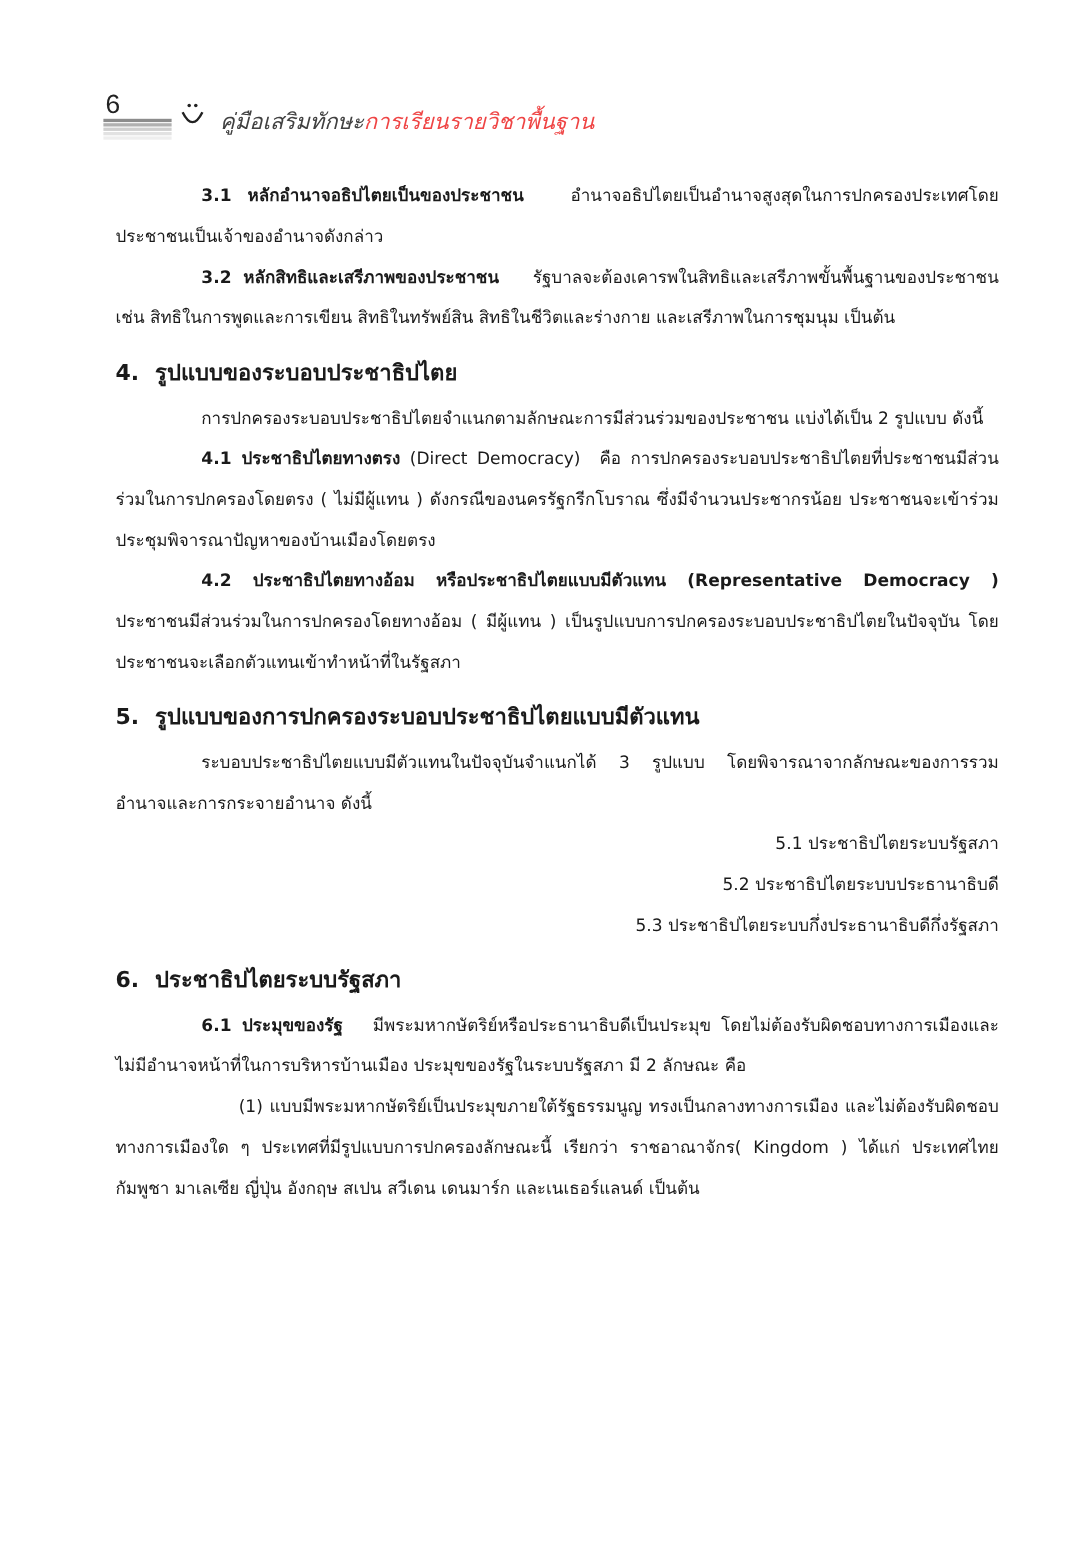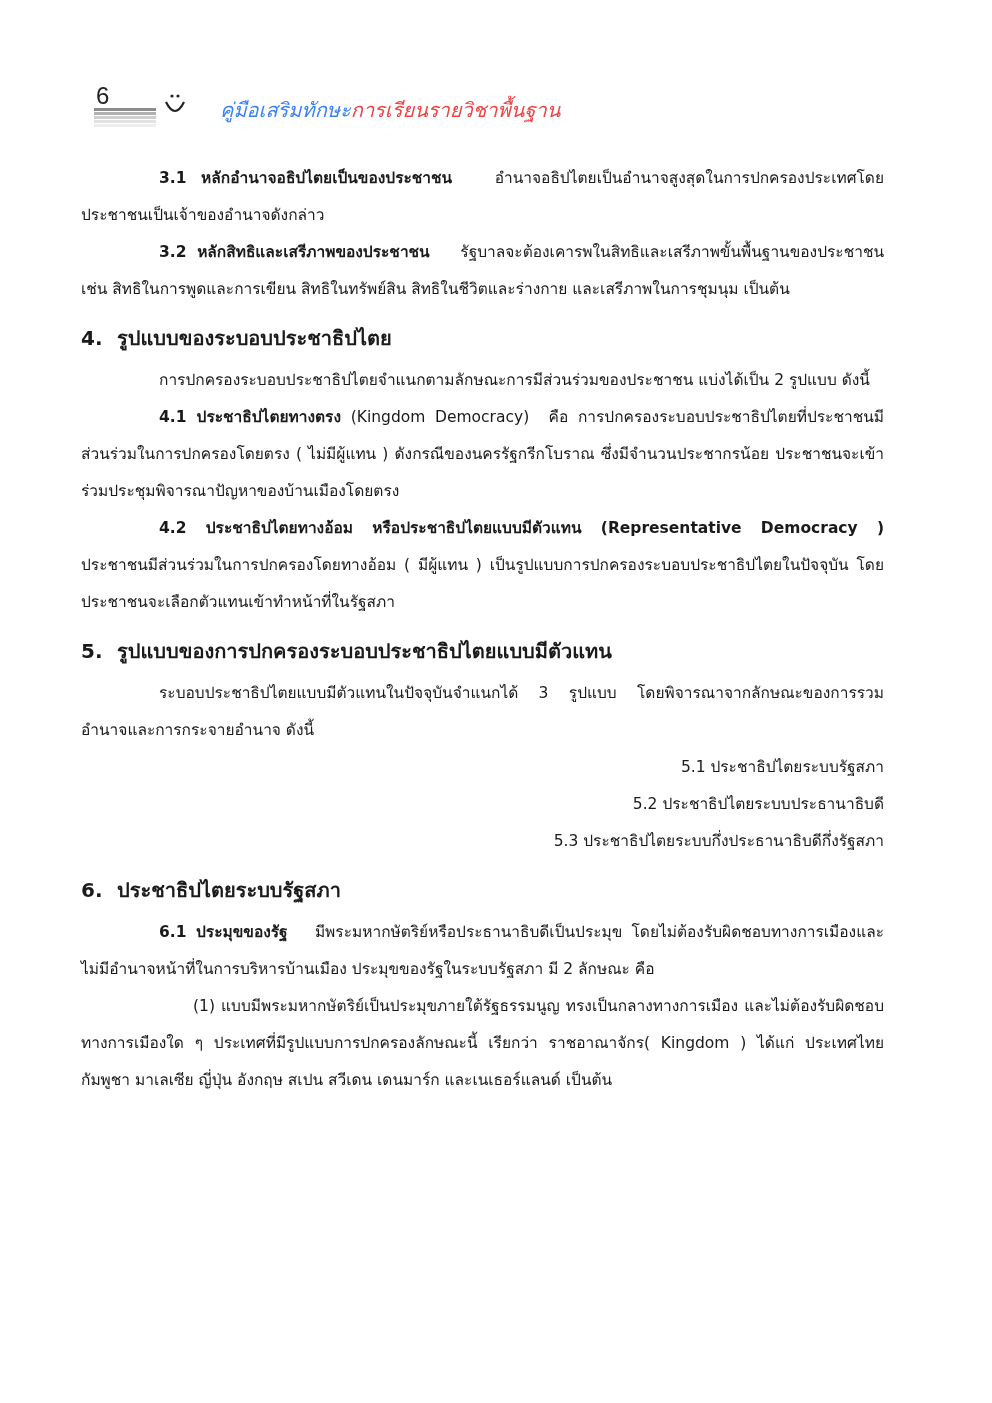--- a/index.html
+++ b/index.html
@@ -16,24 +16,24 @@
     .bars { position: absolute; left: 0; top: 20px; width: 62px; }
     .bars div { height: 3px; margin-bottom: 1px; }
     .smiley {
       position: absolute; left: 70px; top: 2px; width: 22px; height: 30px;
     }
     .header-title {
       position: absolute; left: 106px; top: 6px;
       font-family: "DejaVu Sans", sans-serif; font-style: italic; font-size: 20px;
       white-space: nowrap;
     }
-    .header-title .dark { color: #3b82f6; margin-left: 20px; }
+    .header-title .dark { color: #404040; }
     .header-title .light { color: #ef4444; }
 
-    .content { position: absolute; left: 81px; top: 160px; width: 803px; }
+    .content { position: absolute; left: 105px; top: 160px; width: 803px; }
     .para {
       font-size: 15.5px; line-height: 37px; text-align: justify;
       text-align-last: left; margin: 0;
     }
     .indent { text-indent: 78px; }
     .bold { font-weight: bold; }
     .h {
       font-size: 20px; font-weight: bold; line-height: 40px; margin: 10px 0 4px 0;
     }
     .h .num { display: inline-block; width: 36px; }
@@ -75,21 +75,21 @@
   </p>
 
 
   <div class="h">
     <span class="num">4.</span><span>รูปแบบของระบอบประชาธิปไตย</span>
   </div>
   <p class="para indent">การปกครองระบอบประชาธิปไตยจำแนกตามลักษณะการมีส่วนร่วมของประชาชน แบ่งได้เป็น 2 รูปแบบ ดังนี้</p>
 
   <p class="para indent">
     <span class="bold">4.1 ประชาธิปไตยทางตรง</span>
-    <span>(Kingdom Democracy)</span>&nbsp;
+    <span>(Direct Democracy)</span>&nbsp;
     <span>คือ การปกครองระบอบประชาธิปไตยที่ประชาชนมีส่วนร่วมในการปกครองโดยตรง ( ไม่มีผู้แทน ) ดังกรณีของนครรัฐกรีกโบราณ ซึ่งมีจำนวนประชากรน้อย ประชาชนจะเข้าร่วมประชุมพิจารณาปัญหาของบ้านเมืองโดยตรง</span>
   </p>
 
   <p class="para indent">
     <span class="bold">4.2 ประชาธิปไตยทางอ้อม หรือประชาธิปไตยแบบมีตัวแทน (Representative Democracy )</span>
     <span>ประชาชนมีส่วนร่วมในการปกครองโดยทางอ้อม ( มีผู้แทน ) เป็นรูปแบบการปกครองระบอบประชาธิปไตยในปัจจุบัน โดยประชาชนจะเลือกตัวแทนเข้าทำหน้าที่ในรัฐสภา</span>
   </p>
 
   <div class="h">
     <span class="num">5.</span><span>รูปแบบของการปกครองระบอบประชาธิปไตยแบบมีตัวแทน</span>

